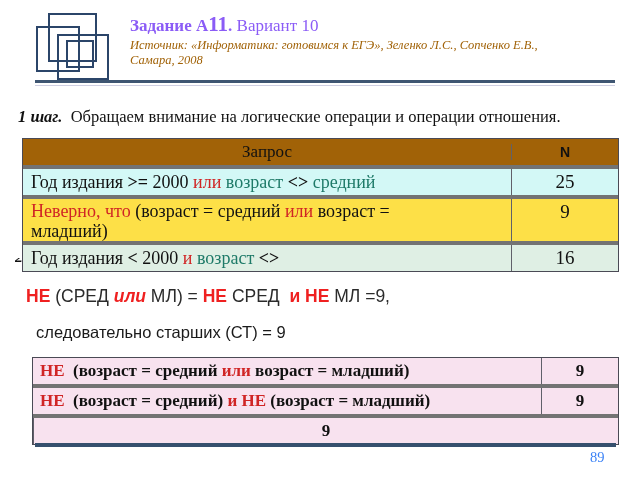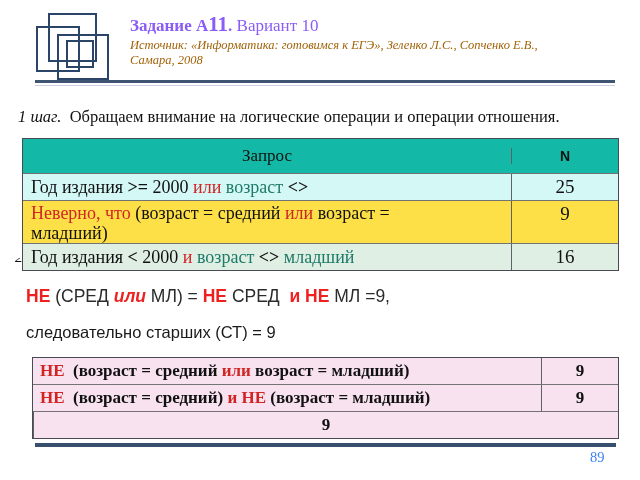--- a/index.html
+++ b/index.html
@@ -20,42 +20,42 @@
   .subtitle{position:absolute;left:130px;top:38px;font-size:12.5px;font-style:italic;color:#a16207;line-height:15px;}
   .hr-main{position:absolute;left:35px;top:80px;width:580px;height:3px;background:#3e5672;}
   .hr-faint{position:absolute;left:35px;top:85px;width:580px;height:1px;background:#cfcfe2;}
   
   .step1{position:absolute;left:18px;top:107px;font-size:16.5px;color:#111;white-space:pre-wrap;}
   
   .segline{white-space:pre-wrap;}
   .red{color:#d02525;}
   .teal{color:#1e7a68;}
   .b{font-weight:bold;}
-  .bi{font-weight:normal;font-style:italic;margin-top:8px;}
+  .bi{font-weight:bold;font-style:italic;margin-top:8px;}
   .rb{color:#ef2020;font-weight:bold;}
   .rbi{color:#ef2020;font-weight:bold;font-style:italic;}
   
   .t1{position:absolute;left:22px;top:138px;width:595px;border:1.5px solid #4a4a55;border-collapse:collapse;z-index:2;}
-  .trow{display:flex;border-top:1px solid #737373;}
+  .trow{display:flex;border-top:4px solid #737373;}
   .trow:first-child{border-top:none;}
   .tcell-q{width:488px;padding:2px 0 2px 8px;box-sizing:border-box;font-size:18px;line-height:20px;color:#111;}
   .tcell-n{flex:1;border-left:1px solid #60606a;display:flex;align-items:center;justify-content:center;font-size:19px;color:#111;}
-  .t1-head{background:#14b8a6;height:34px;align-items:center;}
+  .t1-head{background:#a16207;height:26px;align-items:center;}
   .t1-head .tcell-q{display:flex;align-items:center;justify-content:center;font-size:17px;padding-left:0;}
   .t1-head .tcell-n{font-family:"Liberation Sans", sans-serif;font-size:14px;font-weight:bold;}
   .t1-r1{background:#d3f8f6;height:26px;}
   .t1-r2{background:#fde047;height:42px;}
   .t1-r3{background:#dfefe4;height:26px;}
   .t1-r1 .tcell-q,.t1-r3 .tcell-q{display:flex;align-items:center;padding-top:0;padding-bottom:0;}
   
   .step2clip{position:absolute;left:15px;top:258px;width:580px;height:8px;overflow:hidden;z-index:1;}
   .step2clip .inner{position:relative;top:-10px;font-size:15.5px;line-height:17px;color:#111;}
   
   .formula{position:absolute;left:26px;top:286px;font-family:"Liberation Sans", sans-serif;font-size:17.5px;color:#2b2b2b;}
-  .conclusion{position:absolute;left:26px;top:323px;font-family:"Liberation Sans", sans-serif;font-size:16.5px;color:#1a1a1a;}
+  .conclusion{position:absolute;left:36px;top:323px;font-family:"Liberation Sans", sans-serif;font-size:16.5px;color:#1a1a1a;}
   
   .t2{position:absolute;left:32px;top:357px;width:585px;border:1.5px solid #4a4a55;}
   .t2 .trow{background:#f8e2ef;}
   .t2 .tcell-q{width:508px;font-weight:bold;font-size:17px;display:flex;align-items:center;padding-left:7px;}
   .t2 .tcell-n{font-weight:bold;font-size:17px;}
   .t2-r{height:26px;}
   
   .hr-bottom{position:absolute;left:35px;top:443px;width:581px;height:4px;background:#36506e;}
   .pagenum{position:absolute;left:590px;top:449px;font-size:14.5px;color:#3b82f6;}
 </style>
@@ -80,30 +80,30 @@
   <div class="hr-faint"></div>
 
   <div class="step1 segline"><span class="bi">1 шаг.</span><span>  Обращаем внимание на логические операции и операции отношения.</span></div>
 
   <div class="t1">
     <div class="trow t1-head">
       <div class="tcell-q">Запрос</div>
       <div class="tcell-n">N</div>
     </div>
     <div class="trow t1-r1">
-      <div class="tcell-q segline"><span>Год издания </span><span class="b">&gt;=</span><span> 2000 </span><span class="red">или</span><span> </span><span class="teal">возраст</span><span> </span><span class="b">&lt;&gt;</span><span> </span></div>
+      <div class="tcell-q segline"><span>Год издания </span><span class="b">&gt;=</span><span> 2000 </span><span class="red">или</span><span> </span><span class="teal">возраст</span><span> </span><span class="b">&lt;&gt;</span><span> </span><span class="teal">средний</span></div>
       <div class="tcell-n">25</div>
     </div>
     <div class="trow t1-r2">
       <div class="tcell-q segline"><span class="red">Неверно, что</span><span> (возраст = средний </span><span class="red">или</span><span> возраст =
 младший)</span></div>
       <div class="tcell-n" style="align-items:flex-start;padding-top:2px;">9</div>
     </div>
     <div class="trow t1-r3">
-      <div class="tcell-q segline"><span>Год издания </span><span class="b">&lt;</span><span> 2000 </span><span class="red">и</span><span> </span><span class="teal">возраст</span><span> </span><span class="b">&lt;&gt;</span><span> </span><span class="teal">младший</span></div>
+      <div class="tcell-q segline"><span>Год издания </span><span class="b">&lt;</span><span> 2000 </span><span class="red">и</span><span> </span><span class="teal">возраст</span><span> </span><span class="b">&lt;&gt;</span><span> </span></div>
       <div class="tcell-n">16</div>
     </div>
   </div>
 
   <div class="step2clip">
     <div class="inner segline"><span class="bi">2 шаг.</span><span>  По закону де Моргана преобразуем </span><span class="bi">вторую</span><span> строку.</span></div>
   </div>
 
   <div class="formula segline"><span class="rb">НЕ </span><span>(СРЕД </span><span class="rbi">или</span><span> МЛ) = </span><span class="rb">НЕ </span><span>СРЕД  </span><span class="rb">и НЕ </span><span>МЛ =9,</span></div>
   <div class="conclusion">следовательно старших (СТ) = 9</div>

